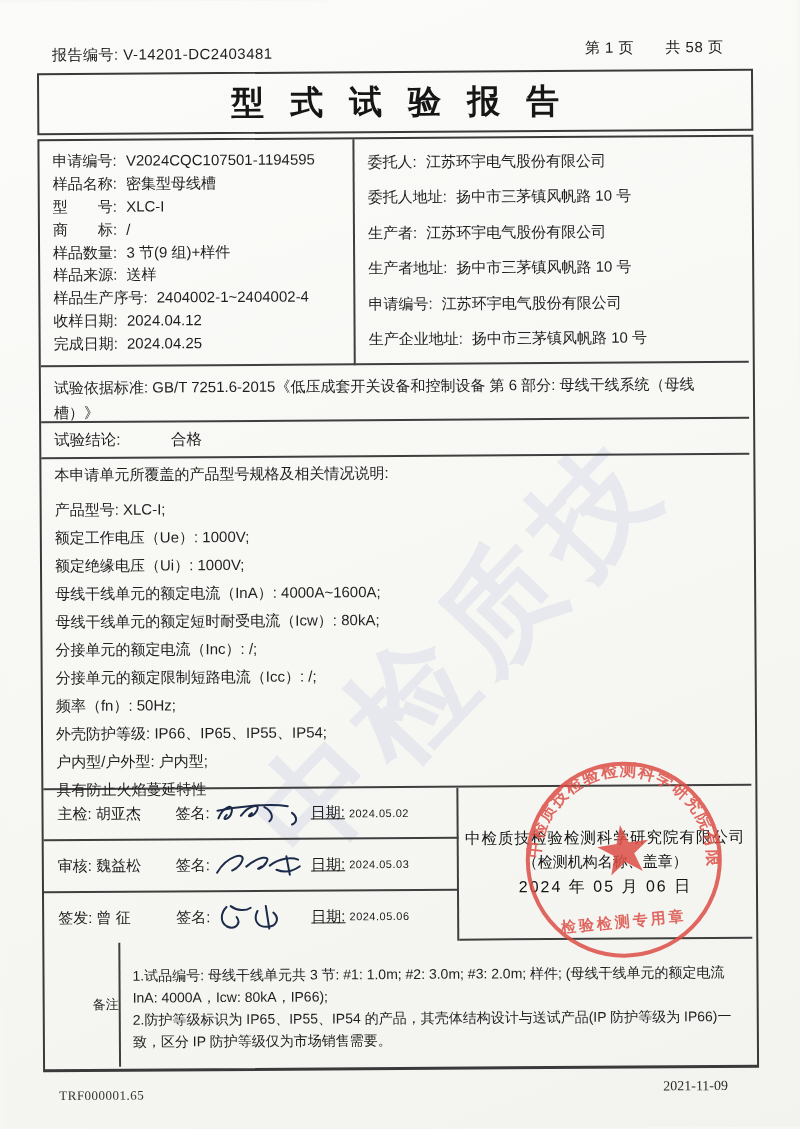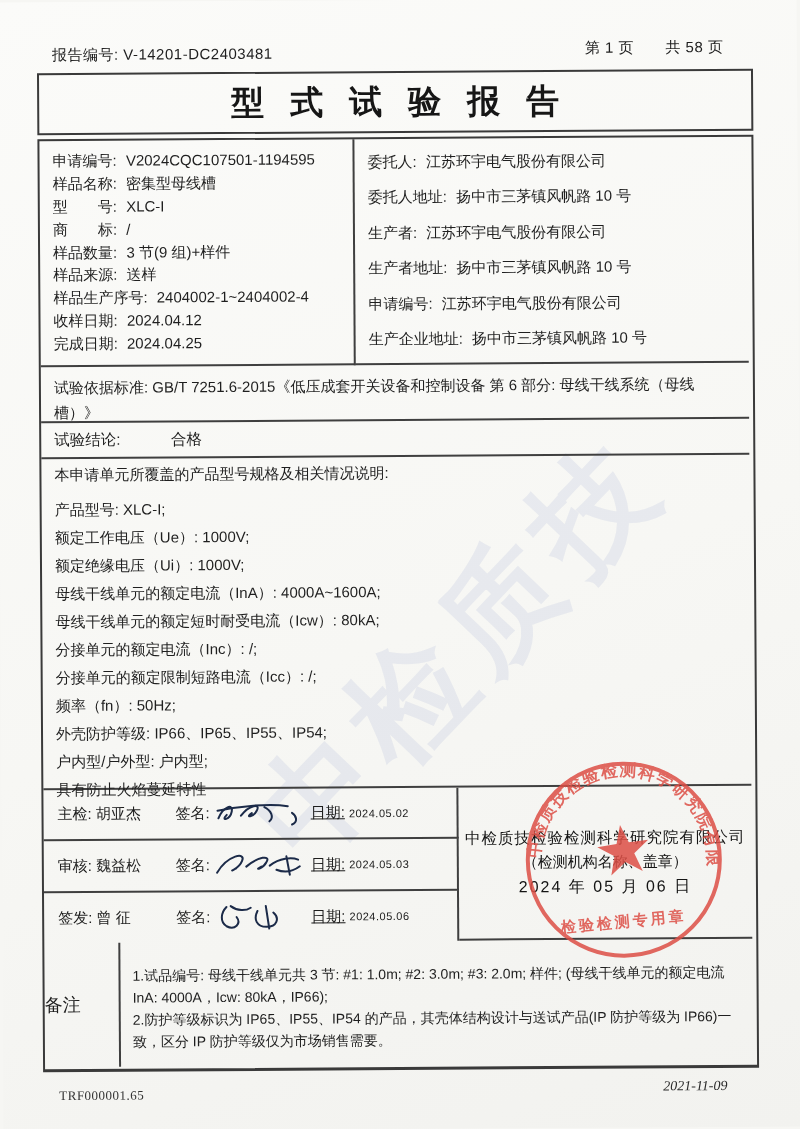--- a/index.html
+++ b/index.html
@@ -48,22 +48,22 @@
   .sig-row .role{width:118px;white-space:nowrap;}
   .sig-row .slab{margin-right:3px;}
   .sig-scribble{width:92px;height:34px;margin-right:6px;flex:0 0 auto;}
   .sig-row .dlab{white-space:nowrap;text-decoration:underline;}
   .sig-row .dt{font-size:11px;margin-left:4px;letter-spacing:.5px;}
   .agency{display:flex;flex-direction:column;align-items:center;justify-content:center;
     text-align:center;color:#141414;}
   .agency .nm{font-size:15.5px;letter-spacing:1px;line-height:24px;}
   .agency .nt{font-size:15px;line-height:24px;}
   .agency .dt{font-size:16px;letter-spacing:2px;line-height:25px;}
-  .remark-label{display:flex;align-items:center;justify-content:flex-start;
-    font-size:18px;color:#1d1d1d;}
+  .remark-label{display:flex;align-items:center;justify-content:flex-end;
+    font-size:13px;color:#1d1d1d;}
   .remark-body{padding:22px 14px 0 12px;font-size:14px;line-height:22px;color:#1f1f1f;}
   .footer-code{font-size:13px;color:#333;
     font-family:"Liberation Serif","DejaVu Serif",serif;letter-spacing:.5px;}
   .footer-date{font-size:14px;color:#2a2a2a;
     font-family:"Liberation Serif","DejaVu Serif",serif;}
   .watermark{
     left:230px;top:440px;width:460px;height:420px;
     display:flex;align-items:center;justify-content:center;
     transform:rotate(-46deg);
     font-size:118px;font-weight:bold;letter-spacing:14px;white-space:nowrap;
@@ -204,15 +204,15 @@
     <defs>
       <path id="arcpath" d="M 106,105 m -84,0 a 84,84 0 1 1 168,0"></path>
     </defs>
     <text font-size="16.5" letter-spacing="1.5" fill="#dd4f46" font-family="Liberation Sans, DejaVu Sans, sans-serif" font-weight="bold">
       <textPath href="#arcpath" startOffset="2">中检质技检验检测科学研究院有限公司</textPath>
     </text>
     <text x="106" y="172" text-anchor="middle" font-size="15" letter-spacing="3" fill="#dd4f46" font-weight="bold" transform="rotate(-5 106 172)" font-family="Liberation Sans, DejaVu Sans, sans-serif">检验检测专用章</text>
   </svg>
 
   <div class="abs footer-code" style="left:56px;top:1086px;">TRF000001.65</div>
-  <div class="abs footer-date" style="left:660px;top:1080px;font-style:italic;">2021-11-09</div>
+  <div class="abs footer-date" style="left:660px;top:1080px;">2021-11-09</div>
 
 </div>
 
 </body></html>

